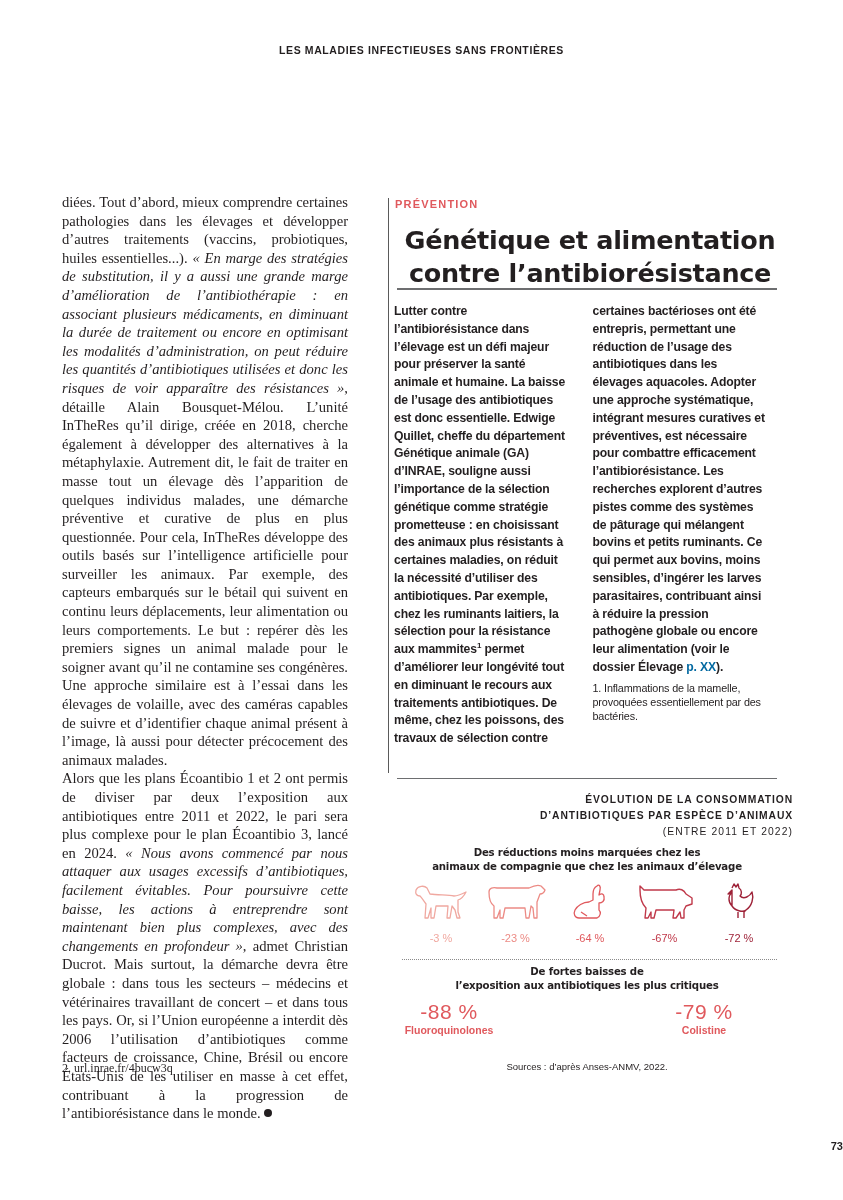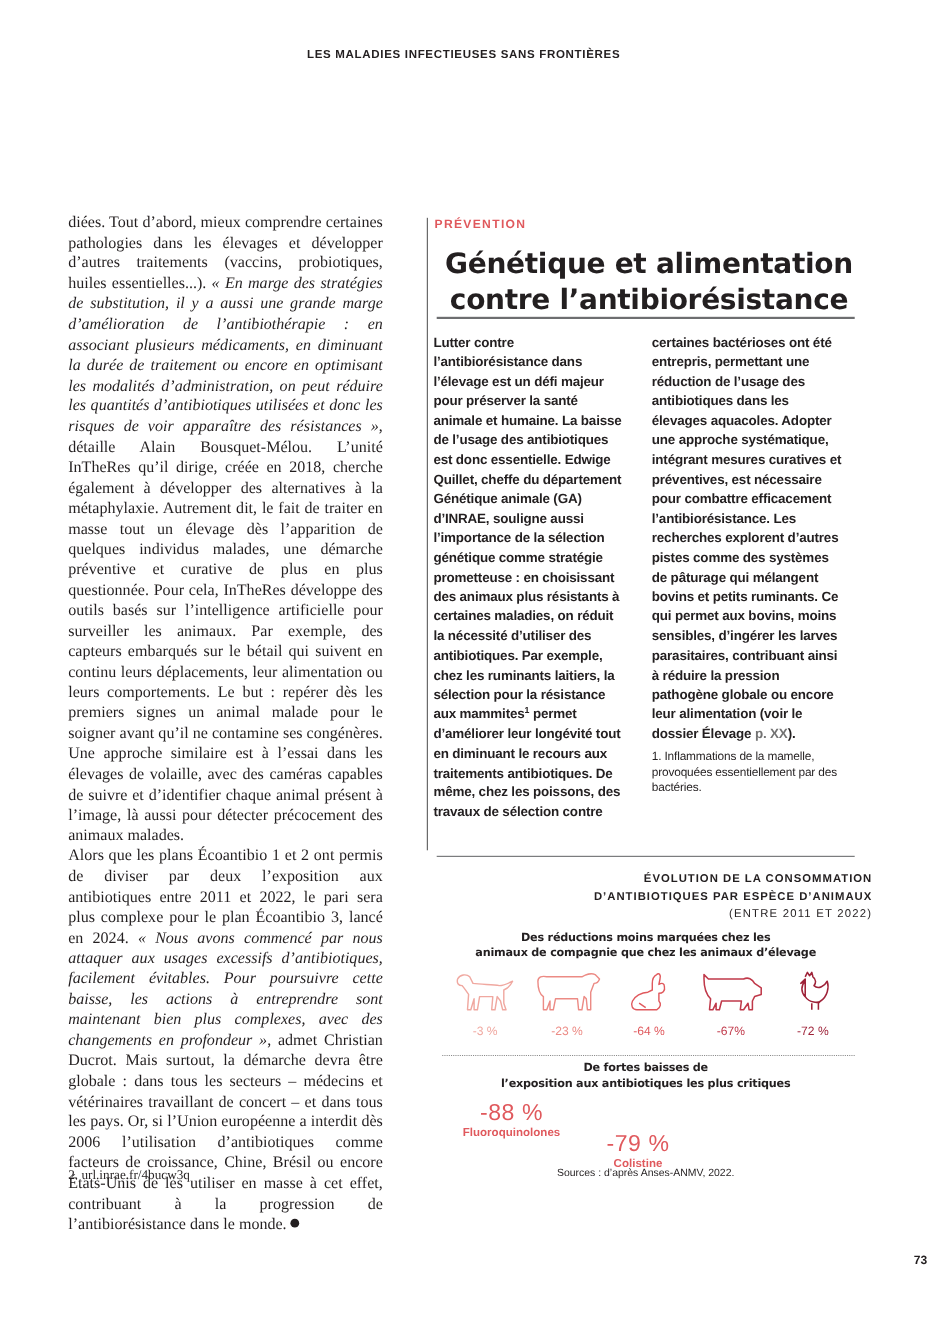--- a/index.html
+++ b/index.html
@@ -36,21 +36,21 @@
   }
   .rule-top { position: absolute; left: 397px; top: 288px; width: 380px; height: 2px; background: #6d6e70; }
   .box-cols {
     position: absolute; left: 394px; top: 303px; width: 372px;
     display: flex; gap: 25px;
     font-family: Liberation Sans, sans-serif; font-weight: bold; font-size: 12.2px;
     line-height: 17.8px; color: #231f20; letter-spacing: -0.15px;
   }
   .box-col { width: 180px; }
   .box-col p { margin: 0; }
-  .link-ref { color: #737373; }
+  .link-ref { color: #0369a1; }
   .sup { font-size: 8px; vertical-align: super; line-height: 0; }
   .box-footnote {
     margin-top: 4px; font-weight: normal; font-size: 10.8px; line-height: 14px; color: #231f20;
   }
   .rule-mid { position: absolute; left: 397px; top: 778px; width: 380px; height: 1px; background: #6d6e70; }
   .info-title {
     position: absolute; left: 413px; top: 792px; width: 380px; text-align: right;
     font-family: "Liberation Sans", sans-serif; font-weight: bold; font-size: 10.3px;
     letter-spacing: 0.9px; line-height: 16px; color: #231f20;
   }
@@ -71,29 +71,29 @@
   .animal .pct {
     margin-top: 10px; font-family: "Liberation Sans", sans-serif; font-size: 11px;
   }
   .rule-dotted { position: absolute; left: 402px; top: 959px; width: 375px; border-top: 1px dotted #8a8a8a; }
   .info-lead2 {
     position: absolute; left: 397px; top: 965px; width: 380px; text-align: center;
     font-family: "DejaVu Sans", sans-serif; font-weight: bold; font-size: 10.2px;
     line-height: 14px; color: #231f20; letter-spacing: -0.2px;
   }
   .critical {
-    position: absolute; left: 405px; top: 1000px; width: 370px;
-    display: flex; 
+    position: absolute; left: 389px; top: 1000px; width: 370px;
+    display: flex; justify-content: space-between;
   }
   .crit { text-align: center; color: #e0595d; font-family: "Liberation Sans", sans-serif; }
   .crit .big { font-size: 21px; line-height: 24px; letter-spacing: 0.5px; }
   .crit .lbl { font-size: 10.5px; line-height: 13.5px; font-weight: bold; }
   .crit-1 { width: 120px; }
   .crit-2 { width: 130px; }
-  .crit-3 { width: 110px; margin-top: 28px; }
+  .crit-3 { width: 110px; }
   .sources {
     position: absolute; left: 397px; top: 1061px; width: 380px; text-align: center;
     font-family: "Liberation Sans", sans-serif; font-size: 9.5px; color: #231f20;
   }
   .page-number {
     position: absolute; left: 0; width: 843px; top: 1140px; text-align: right;
     font-family: "Liberation Sans", sans-serif; font-weight: bold; font-size: 11px;
   }
 </style>
 </head>

